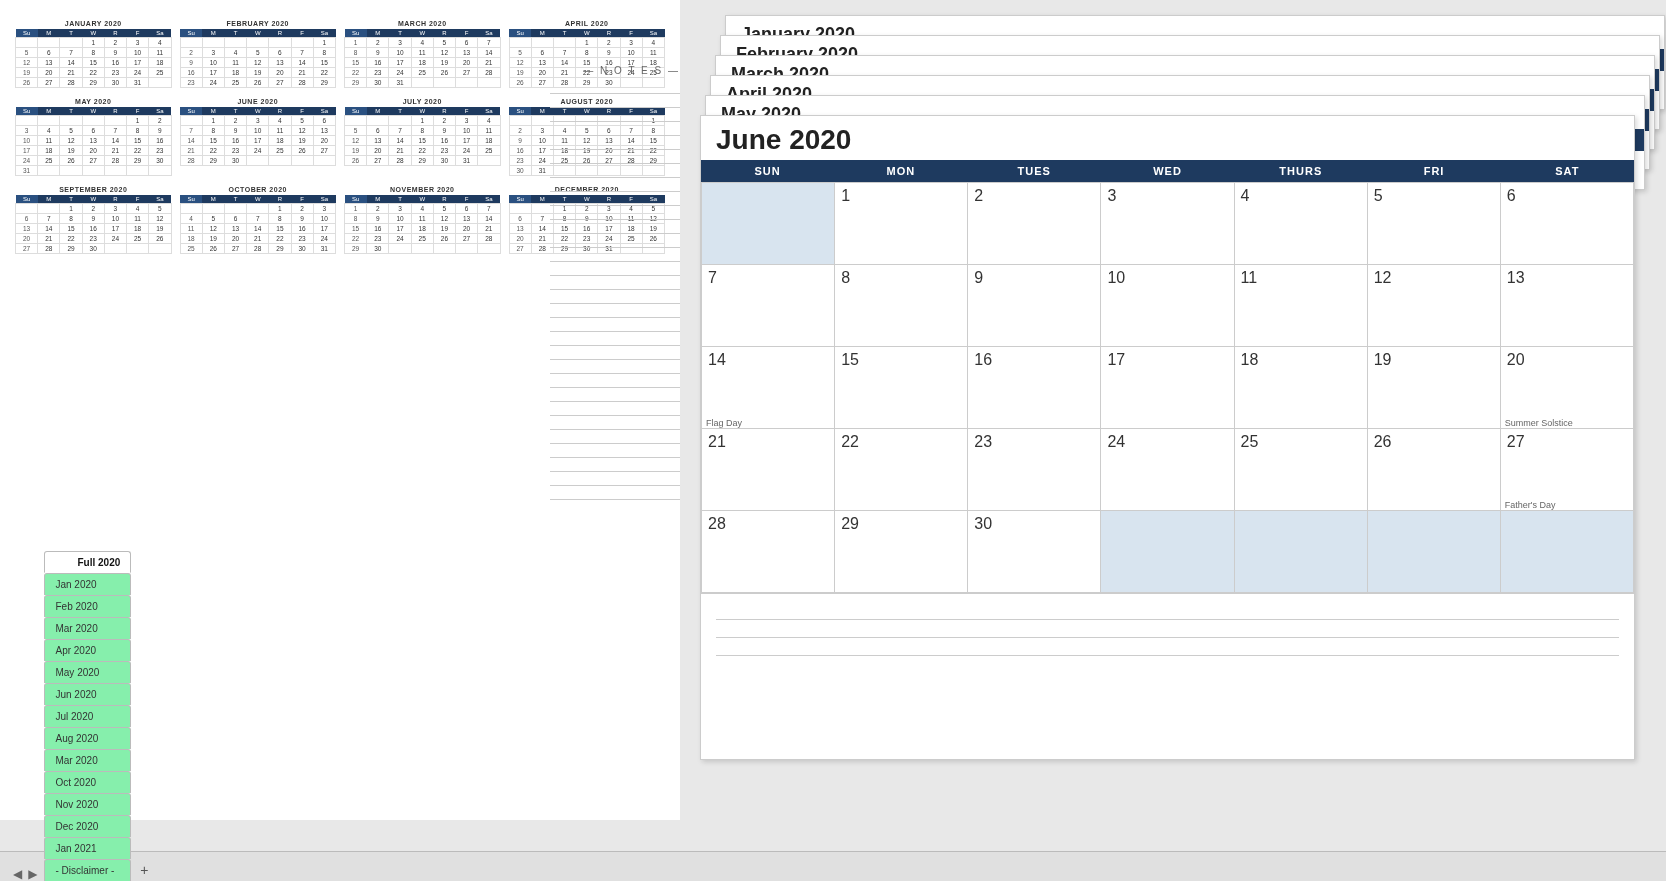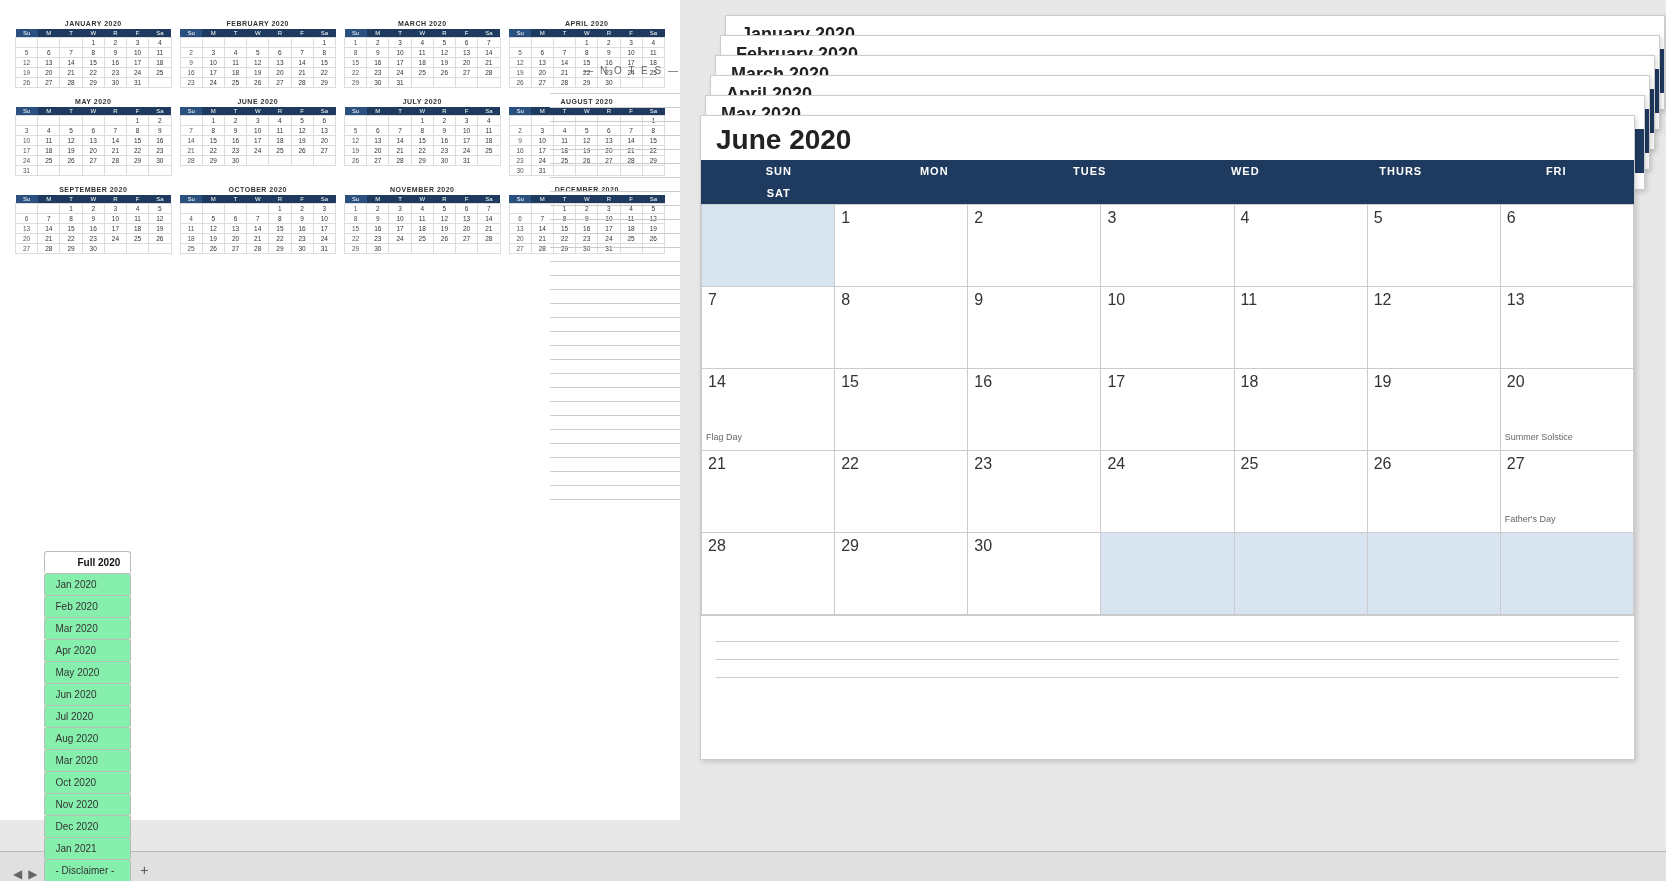--- a/index.html
+++ b/index.html
@@ -189,21 +189,21 @@
     .month-title-large {
       font-size: 28px;
       font-weight: bold;
       color: #222;
       padding: 8px 15px 4px 15px;
     }
     .month-title-large.smallest { font-size: 18px; }
 
     .month-header-row {
       display: grid;
-      grid-template-columns: repeat(6, 1fr);
+      grid-template-columns: repeat(7, 1fr);
       background: #1e3a5f;
     }
 
     .month-header-cell {
       color: white;
       text-align: center;
       font-size: 11px;
       font-weight: bold;
       padding: 5px 0;
       letter-spacing: 1px;
@@ -227,21 +227,21 @@
     }
 
     .month-cell.empty {
       background: #d8e4ef;
     }
 
     .month-cell .holiday {
       font-size: 9px;
       color: #666;
       position: absolute;
-      bottom: 8px;
+      bottom: 0;
       left: 4px;
     }
 
     .notes-row-large {
       border-top: 1px solid #ccc;
       padding: 8px 15px;
     }
 
     .notes-row-large .notes-label {
       font-size: 11px;

